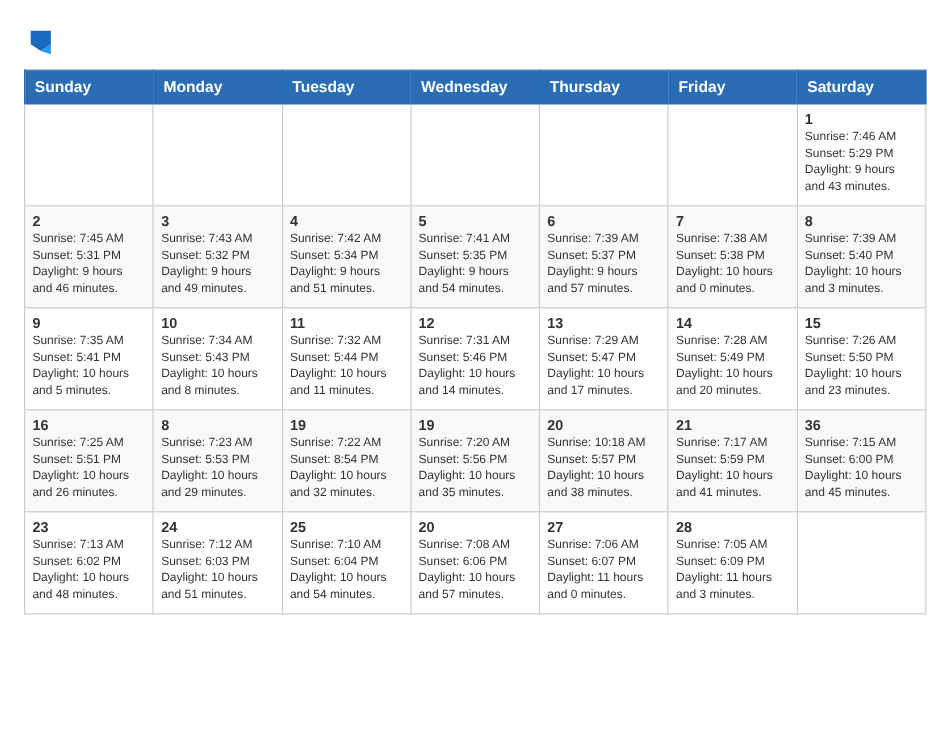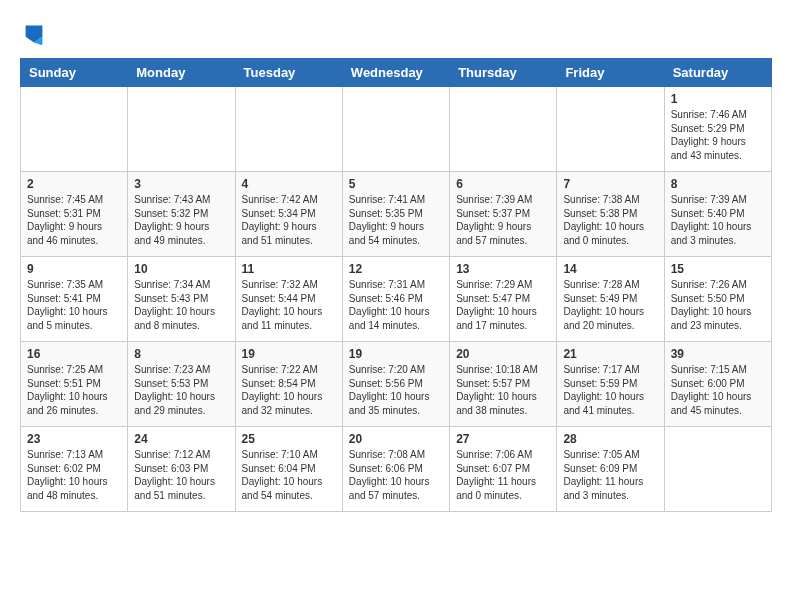--- a/index.html
+++ b/index.html
@@ -258,21 +258,21 @@
 Sunset: 5:57 PM
 Daylight: 10 hours and 38 minutes.</div>
         </td>
         <td>
           <div class="day-num">21</div>
           <div class="day-info">Sunrise: 7:17 AM
 Sunset: 5:59 PM
 Daylight: 10 hours and 41 minutes.</div>
         </td>
         <td>
-          <div class="day-num">39</div>
+          <div class="day-num">36</div>
           <div class="day-info">Sunrise: 7:15 AM
 Sunset: 6:00 PM
 Daylight: 10 hours and 45 minutes.</div>
         </td>
       </tr>
       <tr>
         <td>
           <div class="day-num">23</div>
           <div class="day-info">Sunrise: 7:13 AM
 Sunset: 6:02 PM

